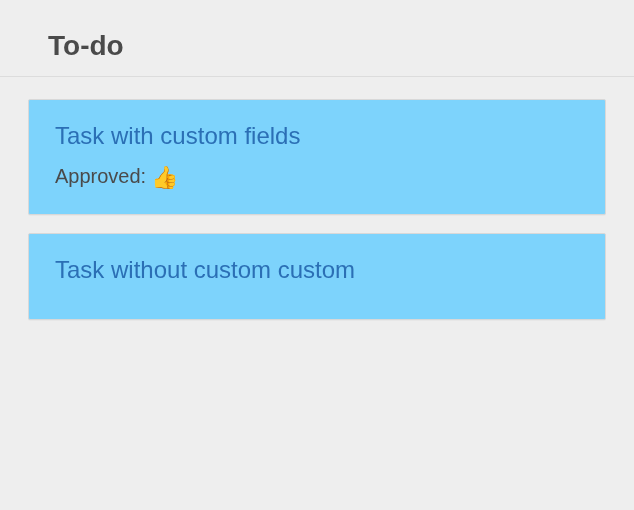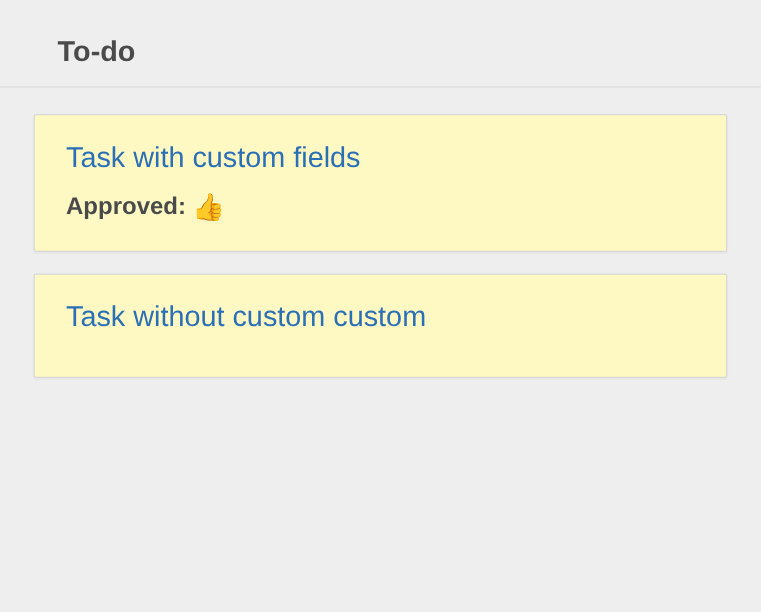--- a/index.html
+++ b/index.html
@@ -11,56 +11,55 @@
       font-family: -apple-system, BlinkMacSystemFont, "Segoe UI", Helvetica, Arial, sans-serif;
       background: #eeeeee;
       width: 634px;
       height: 510px;
       overflow: hidden;
     }
     .container {
       padding: 30px 28px;
     }
     .section-title {
-      font-size: 24px;
+      font-size: 28px;
       font-weight: 700;
       color: #4a4a4a;
       margin-left: 20px;
       margin-bottom: 14px;
     }
     .divider {
       border: none;
       border-top: 1px solid #dcdcdc;
       margin-bottom: 22px;
       margin-left: -28px;
       margin-right: -28px;
     }
     .card {
-      background: #fef9c3;
+      background: #7dd3fc;
       border: 1px solid #d8d8d8;
       border-radius: 2px;
       padding: 22px 26px 22px 26px;
       margin-bottom: 18px;
       box-shadow: 0 1px 1px rgba(0,0,0,0.03);
     }
     .card-title {
       font-size: 24px;
       color: #2b6fb5;
       font-weight: 400;
       margin-bottom: 12px;
       line-height: 1.2;
     }
     .card-row {
       font-size: 20px;
       color: #4a4a4a;
       line-height: 1.3;
     }
     .card-label {
       color: #4a4a4a;
-      font-weight: bold;
     }
     .emoji {
       font-size: 22px;
       vertical-align: -2px;
     }
   </style>
 </head>
 <body>
 
 <div class="container">

